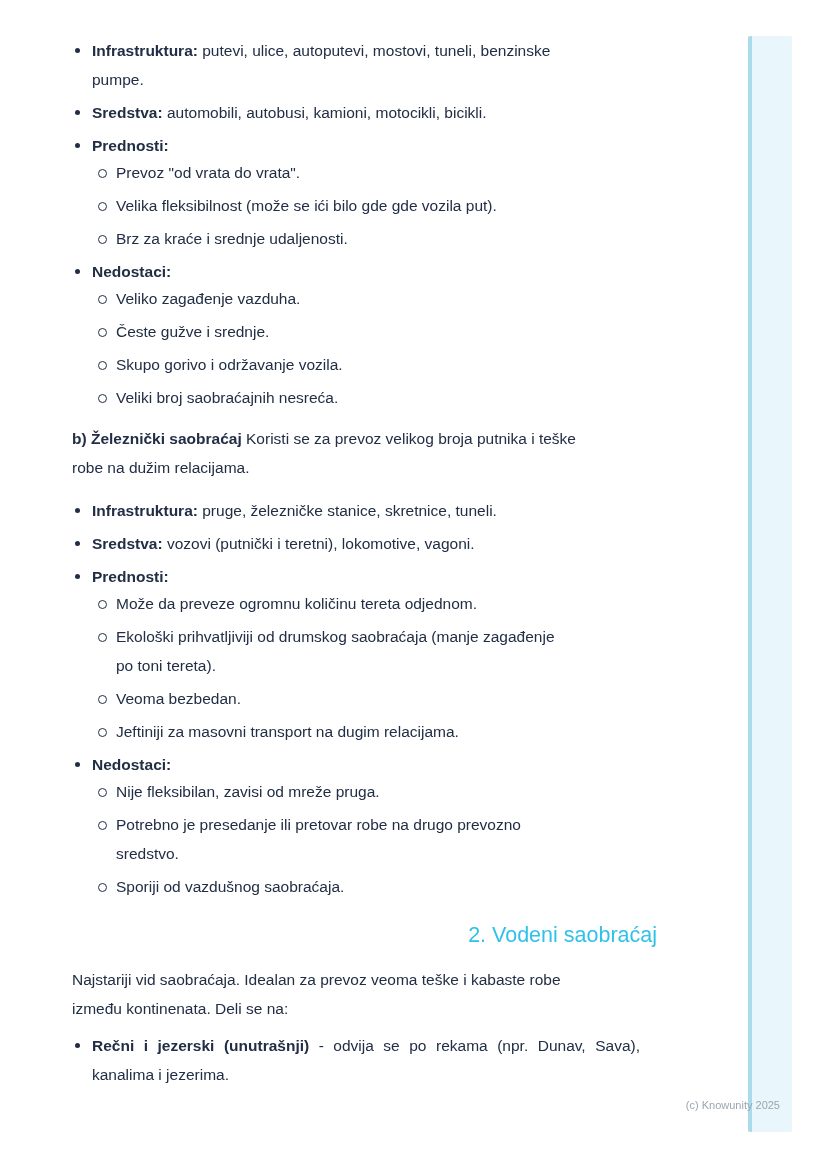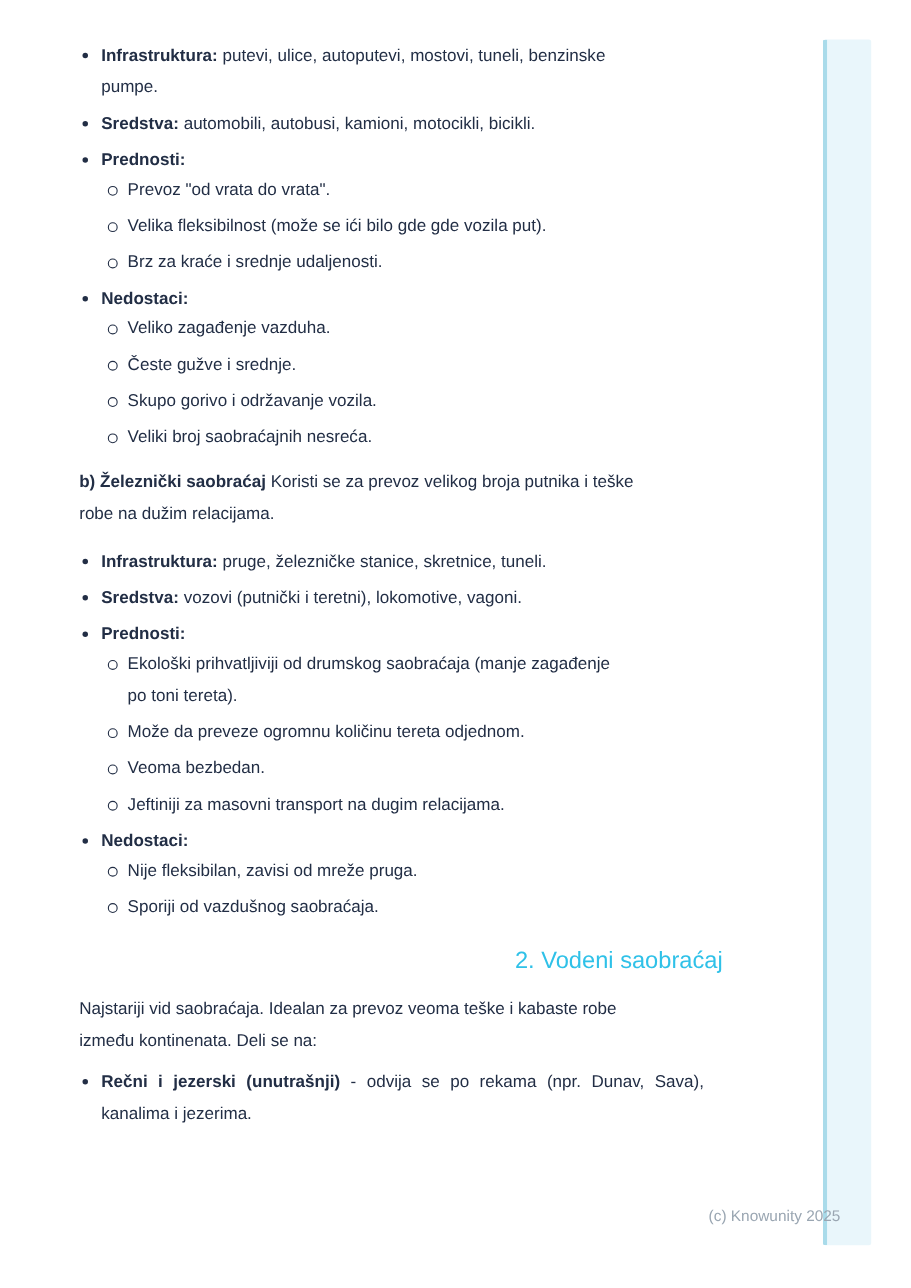--- a/index.html
+++ b/index.html
@@ -45,22 +45,22 @@
   .h2{
     font-size:21.5px;line-height:32px;font-weight:400;
     color:var(--accent-color);
     margin:18px 0 14px 12px;
     text-align:right;
   }
   .intro{margin:0 0 8px 0;}
   li.justify{text-align:justify;max-width:568px;}
   li.justify .t{white-space:normal;}
   .footer{
-    position:absolute;top:1098px;right:64px;z-index:2;
-    font-size:14px;line-height:14px;color:var(--footer-color);
+    position:absolute;top:1098px;right:48px;z-index:2;
+    font-size:11px;line-height:14px;color:var(--footer-color);
   }
 </style>
 </head>
 <body>
 
 <div class="accent-bar"></div>
 
 <div class="content">
 
   <ul class="l1">
@@ -88,31 +88,33 @@
 
   <p class="para"><span class="b">b) Železnički saobraćaj</span><span class="t"> Koristi se za prevoz velikog broja putnika i teške
 robe na dužim relacijama.</span></p>
 
   <ul class="l1">
     <li><span class="b">Infrastruktura:</span><span class="t"> pruge, železničke stanice, skretnice, tuneli.</span></li>
     <li><span class="b">Sredstva:</span><span class="t"> vozovi (putnički i teretni), lokomotive, vagoni.</span></li>
     <li>
       <span class="b">Prednosti:</span>
       <ul class="l2">
+        <li><span class="t">Može da preveze ogromnu količinu tereta odjednom.</span></li>
         <li><span class="t">Ekološki prihvatljiviji od drumskog saobraćaja (manje zagađenje
 po toni tereta).</span></li>
-        <li><span class="t">Može da preveze ogromnu količinu tereta odjednom.</span></li>
         <li><span class="t">Veoma bezbedan.</span></li>
         <li><span class="t">Jeftiniji za masovni transport na dugim relacijama.</span></li>
       </ul>
     </li>
     <li>
       <span class="b">Nedostaci:</span>
       <ul class="l2">
         <li><span class="t">Nije fleksibilan, zavisi od mreže pruga.</span></li>
+        <li><span class="t">Potrebno je presedanje ili pretovar robe na drugo prevozno
+sredstvo.</span></li>
         <li><span class="t">Sporiji od vazdušnog saobraćaja.</span></li>
       </ul>
     </li>
   </ul>
 
   <h2 class="h2">2. Vodeni saobraćaj</h2>
 
   <p class="para intro"><span class="t">Najstariji vid saobraćaja. Idealan za prevoz veoma teške i kabaste robe
 između kontinenata. Deli se na:</span></p>
 

